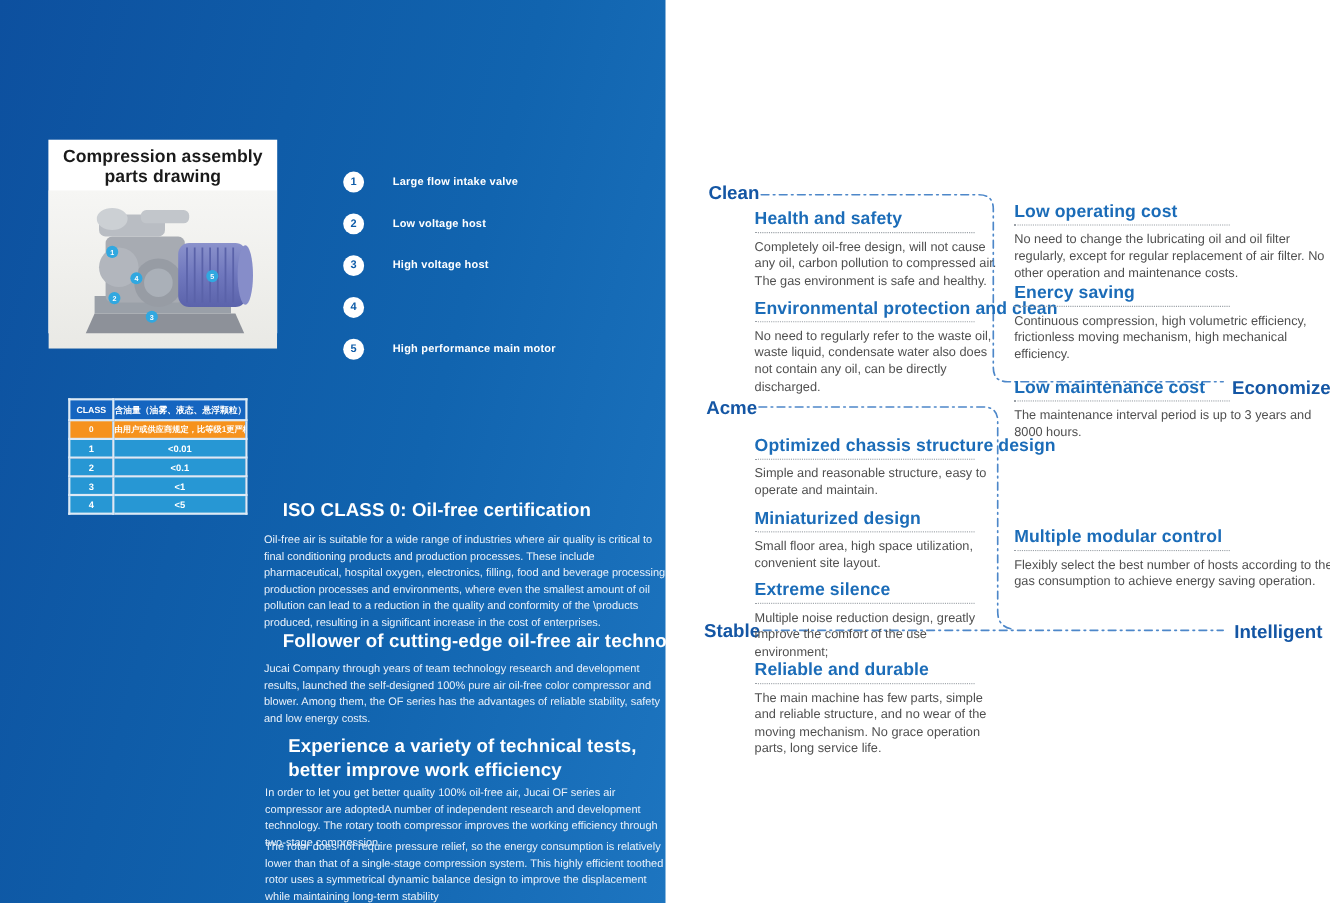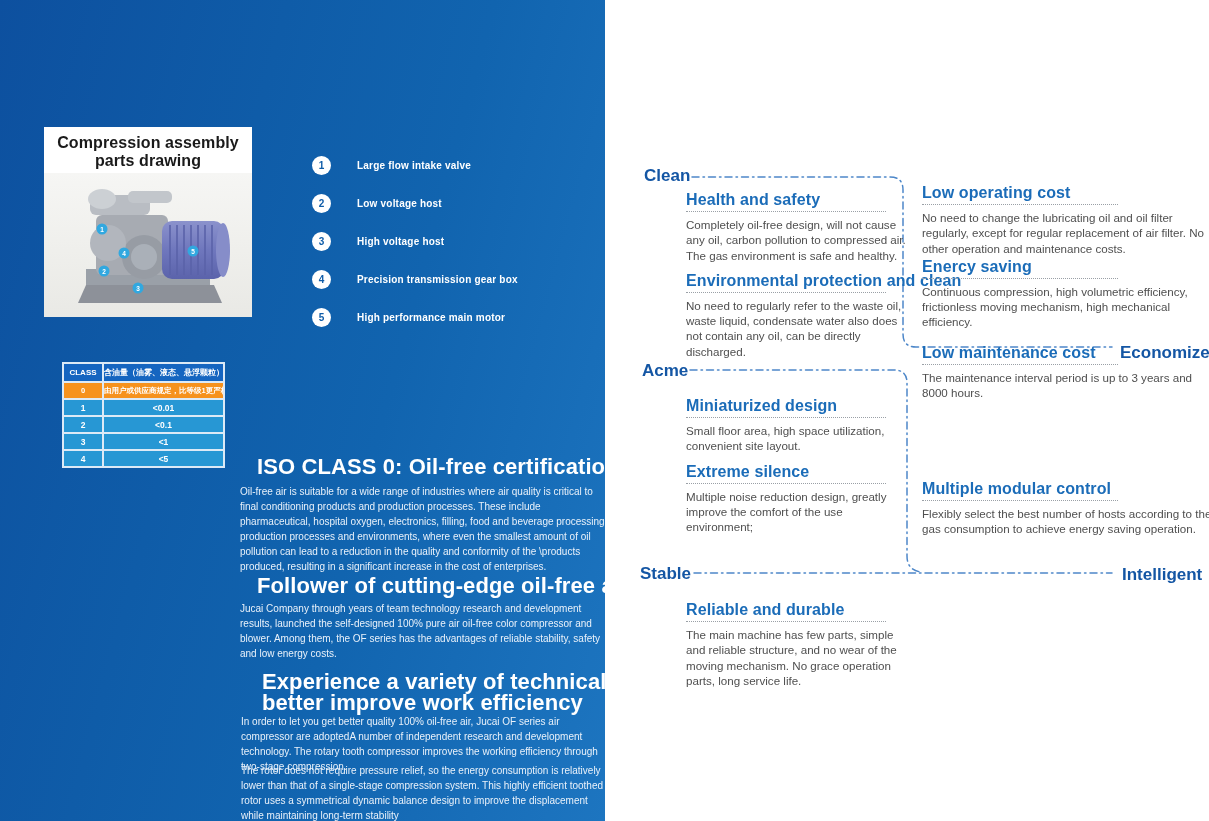--- a/index.html
+++ b/index.html
@@ -40,21 +40,21 @@
   .class-table td {
     border:2px solid #ddeaf6; color:#ffffff; font-weight:bold;
     text-align:center; vertical-align:middle; height:17px;
     font-size:8.5px; background:#2797d4; overflow:hidden; white-space:nowrap;
   }
   .class-table .col-class { width:40px; }
   .class-table tr.hdr td { background:#1565c0; height:19px; font-size:8px;margin-left:48px; }
   .class-table tr.hl td { background:#f6921d; font-size:7.5px; }
   .class-table td.zh { font-size:7.5px; }
   .blue-section-heading {
-    position:absolute; color:#ffffff; font-weight:bold; font-size:22px;
+    position:absolute; color:#ffffff; font-weight:bold; font-size:17px;
     white-space:nowrap; letter-spacing:.1px;
   }
   .blue-paragraph {
     position:absolute; color:#e9f1fa; font-size:10px; line-height:1.5;
     text-align:left;
   }
   
   .group-label {
     position:absolute; color:#1456a4; font-weight:bold; font-size:17px;
     white-space:nowrap;
@@ -138,21 +138,20 @@
       <div class="parts-item" style="top:48px;">
         <span class="num-badge">2</span>
         <span class="item-label">Low voltage host</span>
       </div>
       <div class="parts-item" style="top:86px;">
         <span class="num-badge">3</span>
         <span class="item-label">High voltage host</span>
       </div>
       <div class="parts-item" style="top:124px;">
         <span class="num-badge">4</span>
-        <span class="item-label">Precision transmission gear box</span>
       </div>
       <div class="parts-item" style="top:162px;">
         <span class="num-badge">5</span>
         <span class="item-label">High performance main motor</span>
       </div>
     </div>
 
     <table class="class-table">
       <tbody>
           <tr class="hdr">
@@ -234,20 +233,25 @@
     </div>
     <div>
       <div class="feature-heading">Low maintenance cost</div>
       <div class="feature-underline u-196"></div>
       <div class="feature-body" style="width:292px;">The maintenance interval period is up to 3 years and 8000 hours.</div>
     </div>
   </div>
 
   <div class="feature-col" style="left:686px; top:397px; width:228px;">
     <div>
+      <div class="feature-heading">Optimized chassis structure design</div>
+      <div class="feature-underline u-200"></div>
+      <div class="feature-body" style="width:220px;">Simple and reasonable structure, easy to operate and maintain.</div>
+    </div>
+    <div>
       <div class="feature-heading">Miniaturized design</div>
       <div class="feature-underline u-200"></div>
       <div class="feature-body" style="width:220px;">Small floor area, high space utilization, convenient site layout.</div>
     </div>
     <div>
       <div class="feature-heading">Extreme silence</div>
       <div class="feature-underline u-200"></div>
       <div class="feature-body" style="width:222px;">Multiple noise reduction design, greatly improve the comfort of the use environment;</div>
     </div>
   </div>

